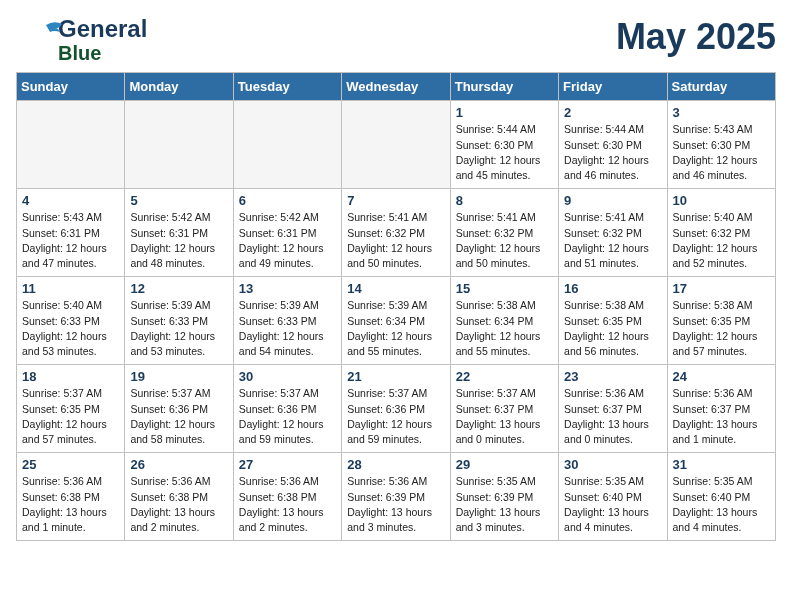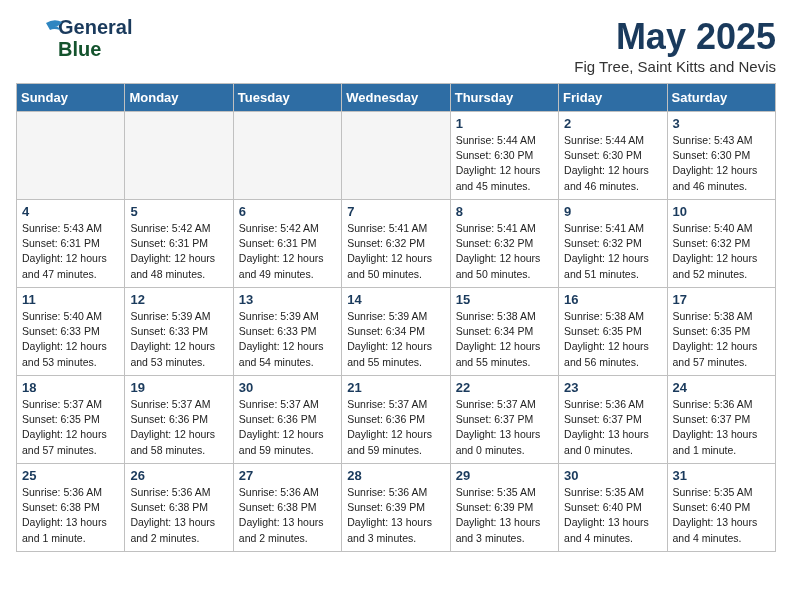--- a/index.html
+++ b/index.html
@@ -76,28 +76,27 @@
 
 <div class="header">
   <div class="logo-wrapper">
   <div style="display:flex;align-items:center;gap:2px;">
     <div style="position:relative;width:40px;height:40px;">
       <svg viewBox="0 0 50 30" width="50" height="30" xmlns="http://www.w3.org/2000/svg">
         <path d="M30 5 Q38 0 46 4 Q42 10 36 8 Q42 7 44 12 Q38 10 34 12 Z" fill="#2e86c1"></path>
       </svg>
     </div>
     <div style="display:flex;flex-direction:column;line-height:1.1;">
-      <span style="font-size:20px;font-weight:bold;color:#1a3a5c;">General</span>
+      <span style="font-size:24px;font-weight:bold;color:#1a3a5c;">General</span>
       <span style="font-size:20px;font-weight:bold;color:#14532d;">Blue</span>
     </div>
   </div>
 </div>
   <div class="title-block">
     <div class="month-title">May 2025</div>
-    <div class="subtitle">Fig Tree, Saint Kitts and Nevis</div>
   </div>
 </div>
 
 <table>
   <thead>
     <tr>
     <th>Sunday</th>
         <th>Monday</th>
         <th>Tuesday</th>
         <th>Wednesday</th>

